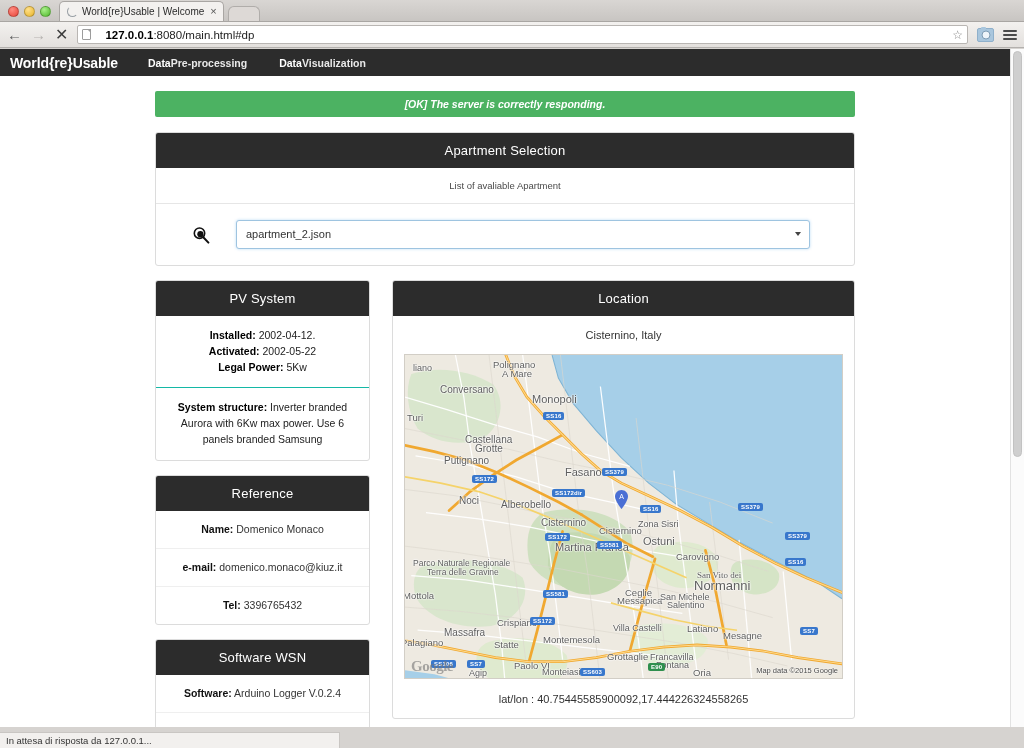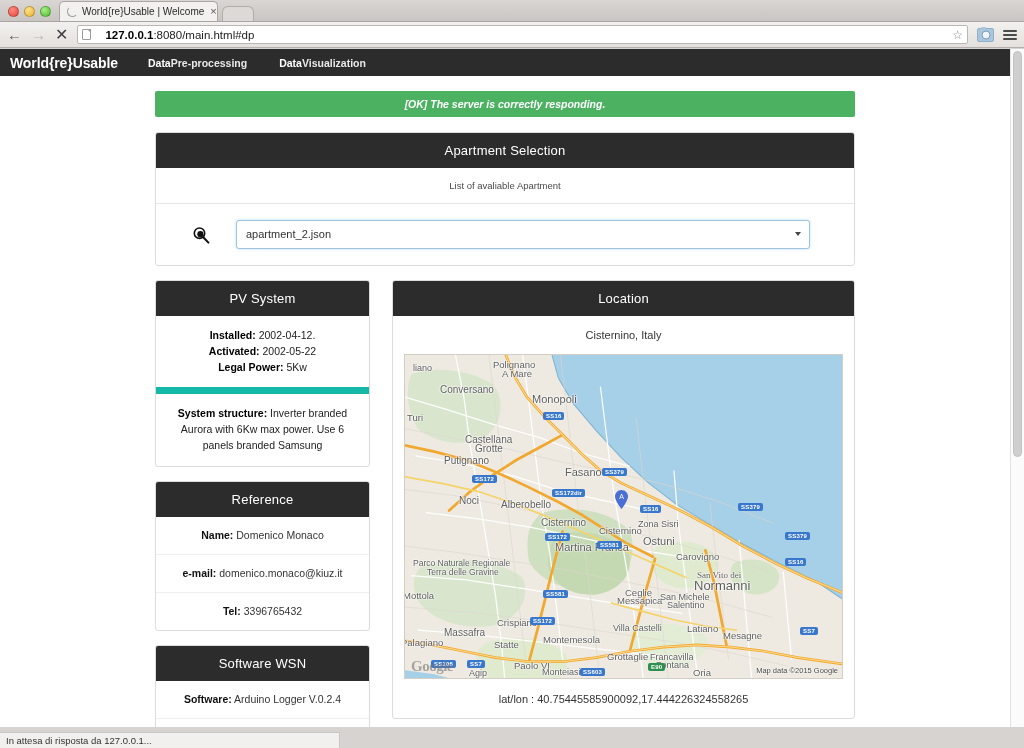--- a/index.html
+++ b/index.html
@@ -24,21 +24,21 @@
   .dot { width: 11px; height: 11px; border-radius: 50%; border: 1px solid rgba(0,0,0,.22); }
   .dot.red { background: radial-gradient(circle at 35% 30%, #ff8b80, #e8453a); }
   .dot.yellow { background: radial-gradient(circle at 35% 30%, #ffe08a, #e8b42a); }
   .dot.green { background: radial-gradient(circle at 35% 30%, #a9f08a, #4fb82b); }
 
   .tab {
     height: 20px; background: #f3f1ef;
     border: 1px solid #a9a6a3; border-bottom: none;
     border-radius: 5px 5px 0 0;
     display: flex; align-items: center; gap: 4px;
-    padding: 0 0 0 7px; max-width: 230px;
+    padding: 0 6px 0 7px; max-width: 230px;
   }
   .tab .spinner {
     width: 11px; height: 11px; flex: 0 0 11px;
     border: 1.6px solid #9aa0a6; border-top-color: transparent; border-right-color: transparent;
     border-radius: 50%;
   }
   .tab .tab-title {
     font-size: 10px; color: #2b2b2b; white-space: nowrap;
     overflow: hidden; text-overflow: ellipsis;
   }
@@ -161,21 +161,21 @@
 
   .list-group { }
   .list-item {
     padding: 11px 9px; font-size: 10.5px; color: #333; text-align: center;
     border-bottom: 1px solid #efefef; line-height: 1.45;
   }
   .list-item:last-child { border-bottom: none; }
   .list-item b { color: #111; }
   .kv-block { padding: 12px 9px; font-size: 10.5px; line-height: 1.5; text-align: center; color: #222; }
   .kv-block b { color: #000; }
-  .divider { border-top: 7px solid #14b8a6; }
+  .divider { border-top: 1px solid #14b8a6; }
 
   .loc-sub { font-size: 11px; color: #333; padding: 13px 8px; text-align: center; }
   .map-wrap { padding: 0 11px; }
   .map {
     position: relative; width: 100%; height: 325px; overflow: hidden;
     background: #e9e5dc; border: 1px solid #d2cec6;
   }
   .map svg { position: absolute; inset: 0; }
   .map-label {
     position: absolute; font-family: "Liberation Sans", sans-serif;

